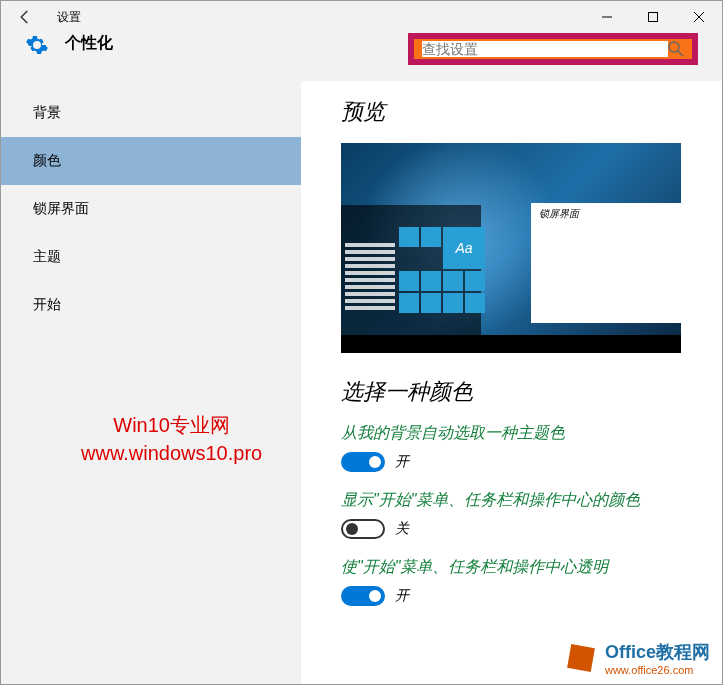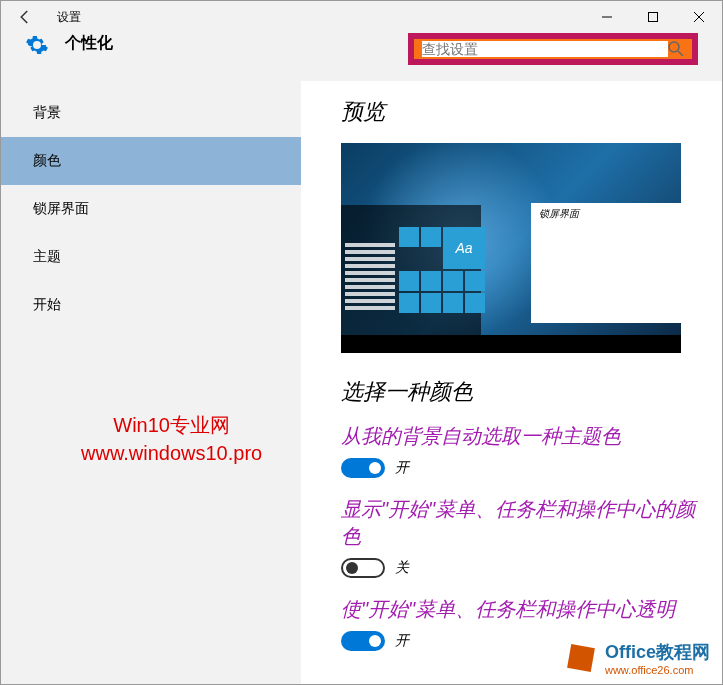--- a/index.html
+++ b/index.html
@@ -35,21 +35,21 @@
     .tiles { position: absolute; bottom: 22px; left: 58px; width: 86px; display: flex; flex-wrap: wrap; gap: 2px; }
     .tile-s { width: 20px; height: 20px; background: #2a9fd6; }
     .tile-m { width: 42px; height: 42px; background: #2a9fd6; display:flex; align-items:center; justify-content:center; color:#fff; font-size:14px; }
     .jump { position:absolute; bottom:22px; left:4px; width:50px; }
     .jump-row { height:4px; background:#fff; margin-bottom:3px; opacity:0.8; }
     .window-mock { position: absolute; top: 60px; right: 0; width: 150px; height: 120px; background: #fff; }
     .window-mock-title { height: 16px; background: #fff; font-size: 10px; padding: 4px 8px 0; color: #000; }
     
     .section-h2 { font-size: 22px; font-weight: 400; margin: 8px 0 16px; color: #000; }
     .setting { margin-bottom: 18px; }
-    .setting-label { font-size: 20px; color: #a21caf; margin-bottom: 8px; }
+    .setting-label { font-size: 16px; color: #15803d; margin-bottom: 8px; }
     .toggle-row { display: flex; align-items: center; gap: 10px; }
     .toggle { width: 44px; height: 20px; border-radius: 10px; position: relative; cursor: pointer; }
     .toggle.on { background: #0078d7; }
     .toggle.off { background: #fff; border: 2px solid #333; }
     .knob { width: 12px; height: 12px; border-radius: 50%; position: absolute; top: 50%; transform: translateY(-50%); }
     .toggle.on .knob { background: #fff; right: 4px; }
     .toggle.off .knob { background: #333; left: 3px; }
     .toggle-state { font-size: 14px; color: #000; }
     .link { color: #0078d7; font-size: 14px; cursor: pointer; }
     

